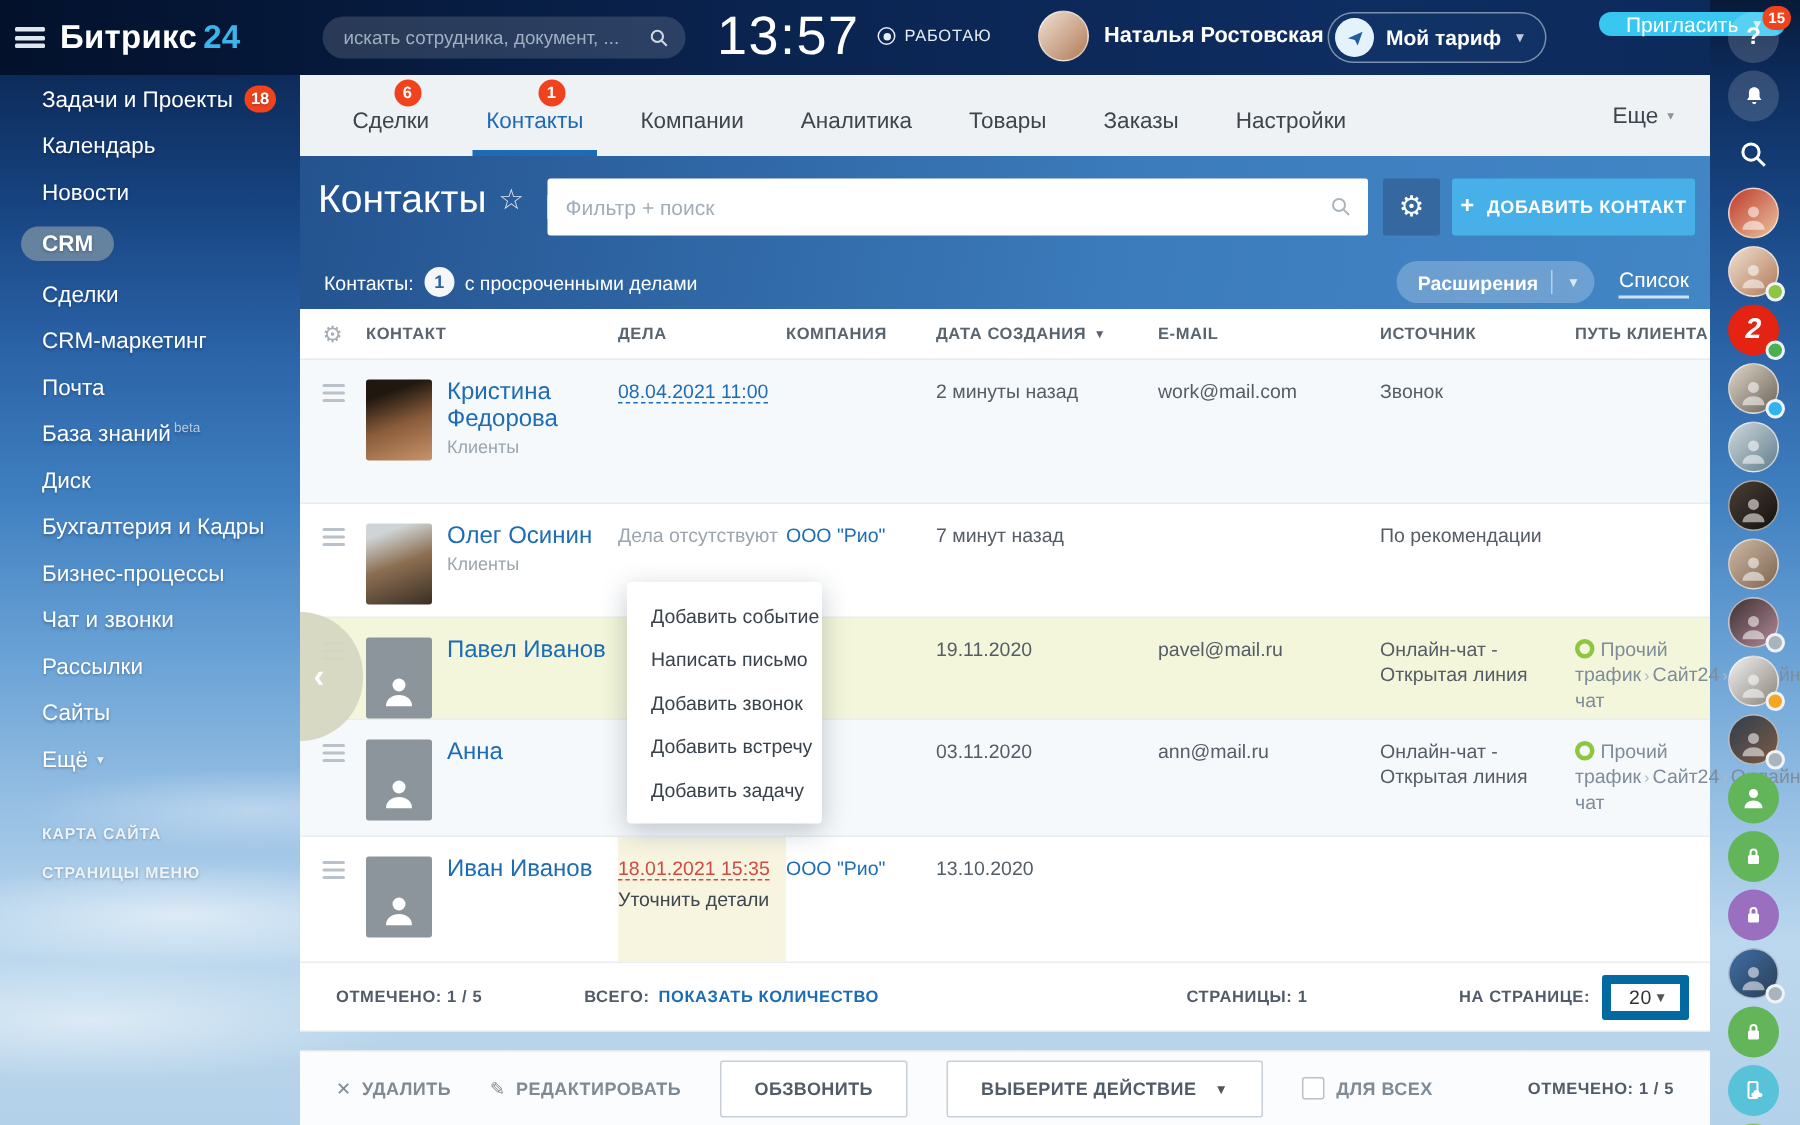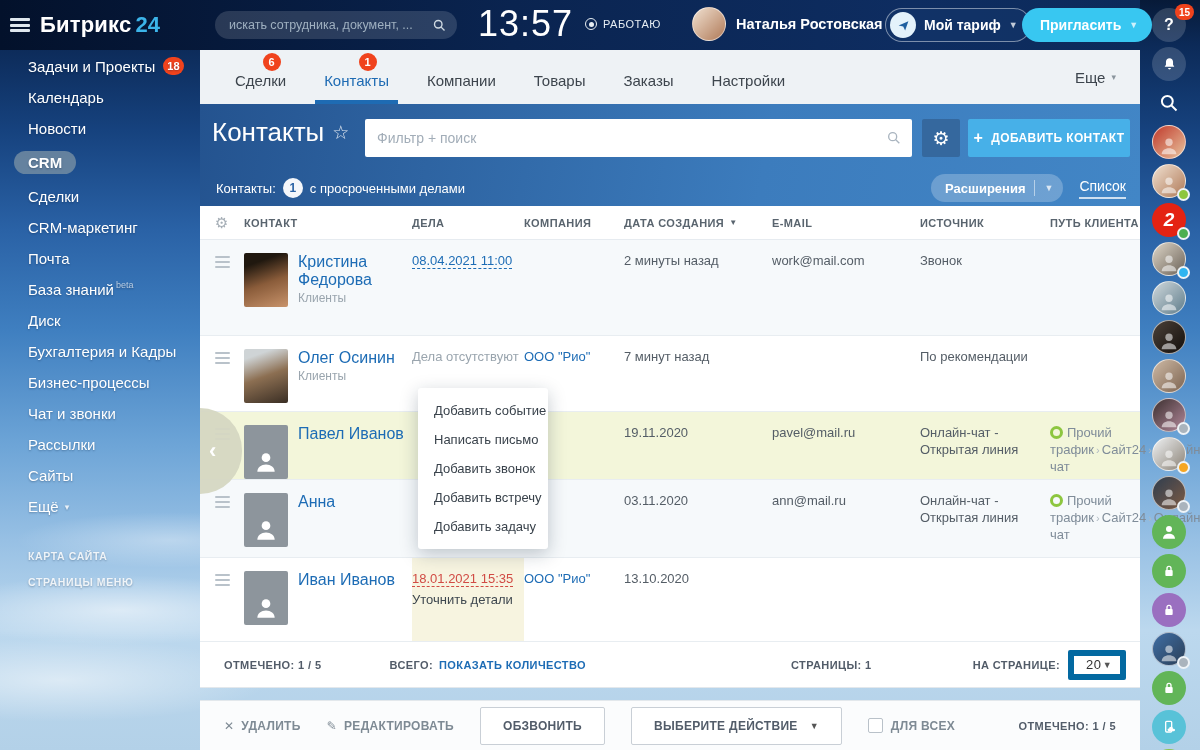--- a/index.html
+++ b/index.html
@@ -32,22 +32,22 @@
   .status .dot { width:12px; height:12px; border:1.5px solid #e6edf3; border-radius:50%; display:inline-flex; align-items:center; justify-content:center; }
   .status .dot i { width:5px; height:5px; background:#e6edf3; border-radius:50%; }
   .userbox { position:absolute; left:692px; top:7px; display:flex; align-items:center; gap:10px; cursor:pointer; }
   .ava { width:34px; height:34px; border-radius:50%; border:1px solid rgba(255,255,255,.5); position:relative; overflow:hidden; }
   .userbox .uname { font-size:14.5px; font-weight:bold; color:#fff; }
   .caret { font-size:9px; color:rgba(255,255,255,.75); }
   .tariff { position:absolute; left:885px; top:8px; height:34px; border-radius:17px; border:1px solid rgba(255,255,255,.45);
     background:rgba(22,58,110,.45); display:flex; align-items:center; gap:8px; padding:0 12px 0 4px; cursor:pointer; }
   .tariff .ticon { width:26px; height:26px; border-radius:50%; background:#e4f2fb; color:#1f5fa0; display:flex; align-items:center; justify-content:center; }
   .tariff .tlabel { font-size:14px; font-weight:bold; color:#fff; }
-  .invite { position:absolute; left:1022px; top:8px; height:34px; border-radius:17px; background:#38c7f1; color:#fff;
-    display:flex; align-items:center; gap:8px; padding:0 14px 0 18px; font-size:14px; font-weight:bold; cursor:pointer; }
+  .invite { position:absolute; left:1066px; top:8px; height:16px; border-radius:17px; background:#38c7f1; color:#fff;
+    display:flex; align-items:center; gap:8px; padding:0 14px 0 18px; font-size:14px; font-weight:normal; cursor:pointer; }
 
   
   .sidebar { position:absolute; left:0; top:50px; width:200px; bottom:0; z-index:4; color:#fff; }
   .sb-item { padding:7px 10px 7px 28px; font-size:15px; text-shadow:0 1px 2px rgba(0,30,60,.35); cursor:pointer; display:flex; align-items:center; }
   .sb-item .pill { display:inline-block; }
   .sb-item.active .pill { background:rgba(125,148,166,.75); border-radius:14px; padding:3px 14px; font-weight:bold; margin-left:-14px; }
   .sb-badge { margin-left:8px; min-width:18px; height:18px; border-radius:9px; background:#f0431d; color:#fff; font-size:11px; font-weight:bold;
     display:inline-flex; align-items:center; justify-content:center; padding:4px 4px; }
   .sb-beta { font-size:9px; color:rgba(255,255,255,.65); margin-left:2px; transform:translateY(-5px); }
   .sb-caret { font-size:9px; margin-left:6px; opacity:.8; }
@@ -431,20 +431,23 @@
         <span class="tab-badge">6</span>
       </div>
       <div class="tab active">
         <span class="tlabel">Контакты</span>
         <span class="tab-badge">1</span>
       </div>
       <div class="tab">
         <span class="tlabel">Компании</span>
       </div>
       <div class="tab">
+        <span class="tlabel">Аналитика</span>
+      </div>
+      <div class="tab">
         <span class="tlabel">Товары</span>
       </div>
       <div class="tab">
         <span class="tlabel">Заказы</span>
       </div>
       <div class="tab">
         <span class="tlabel">Настройки</span>
       </div>
       <div class="tab-more">
         <span>Еще</span>

